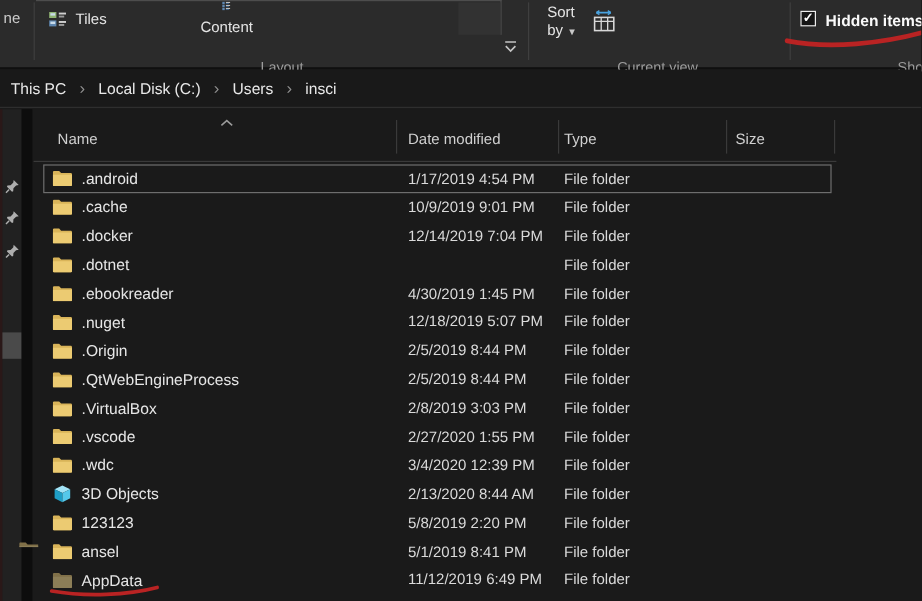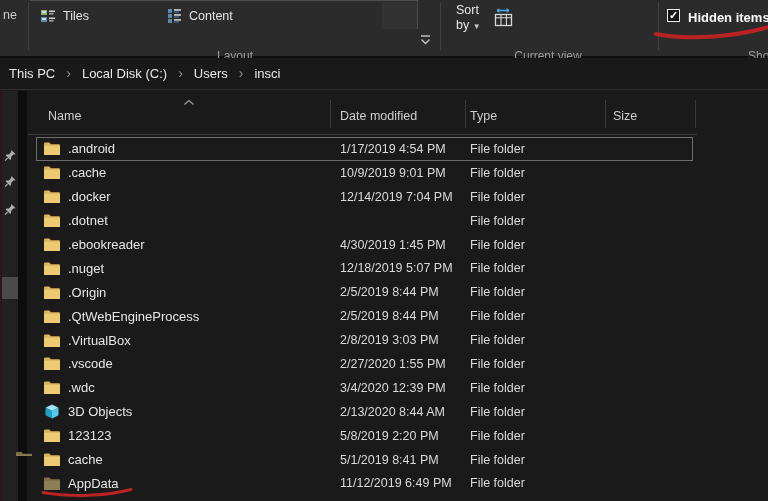--- a/index.html
+++ b/index.html
@@ -5,21 +5,21 @@
   html,body{margin:0;padding:0;background:#191919;}
   #stage{position:relative;width:768px;height:501px;overflow:hidden;background:#1a1a1a;
          font-family:"Liberation Sans",sans-serif;-webkit-font-smoothing:antialiased;}
   
   .ribbon{position:absolute;left:0;top:0;width:768px;height:56px;background:#2b2b2b;border-bottom:2px solid #0f0f0f;}
   .rib-cut-text{position:absolute;left:3px;top:8px;font-size:12.5px;color:#cccccc;}
   .vsep{position:absolute;top:2px;height:48px;width:1px;background:#3f3f3f;}
   .gallery{position:absolute;left:30px;top:0;width:388px;height:29px;border-top:1px solid #4d4d4d;border-right:1px solid #4d4d4d;box-sizing:border-box;}
   .gallery-slot{position:absolute;left:352px;top:1px;width:35px;height:27px;background:#323232;}
   .gal-item{position:absolute;top:0;height:29px;display:flex;align-items:center;gap:7px;color:#e5e5e5;font-size:12.5px;}
-  .gal-item.tiles{left:10px;} .gal-item.content{left:137px;}
+  .gal-item.tiles{left:10px;} .gal-item.content{left:137px;flex-direction:column;}
   .gal-more{position:absolute;left:419px;top:33px;}
   .sortby{position:absolute;left:456px;top:3px;font-size:12.5px;line-height:15px;color:#e5e5e5;}
   .sortby .dd{font-size:8px;color:#c8c8c8;}
   .fiticon{position:absolute;left:494px;top:8px;}
   .fitlabel{position:absolute;left:517px;top:11px;font-size:12.5px;color:#e6e6e6;}
   .checkbox{position:absolute;left:667px;top:9px;width:13px;height:13px;box-sizing:border-box;
             border:1.5px solid #ececec;background:#161616;color:#ffffff;font-size:11px;line-height:11px;
             text-align:center;font-weight:bold;}
   .hiditems{position:absolute;left:688px;top:10px;font-size:13px;font-weight:600;color:#fafafa;white-space:nowrap;}
   .grp-label{position:absolute;top:37px;font-size:12px;color:#9c9c9c;text-align:center;margin-top:12px;}
@@ -318,21 +318,21 @@
     <span class="fdate">5/8/2019 2:20 PM</span>
     <span class="ftype">File folder</span>
     <span class="fsize"></span>
   </div>
         <div class="row">
     <svg class="ficon folder" width="16" height="13" viewBox="0 0 16 13">
       <path d="M0,1.7 C0,1 0.5,0.5 1.2,0.5 L5.3,0.5 L6.9,2.2 L14.9,2.2 C15.6,2.2 16,2.7 16,3.3 L16,11.9 C16,12.6 15.6,13 14.9,13 L1.1,13 C0.4,13 0,12.6 0,11.9 Z" fill="#d9b459"></path>
       <path d="M0,3.7 L16,3.7 L16,11.9 C16,12.6 15.6,13 14.9,13 L1.1,13 C0.4,13 0,12.6 0,11.9 Z" fill="#eccb72"></path>
     </svg>
 
-    <span class="fname">cache</span>
+    <span class="fname">ansel</span>
     <span class="fdate">5/1/2019 8:41 PM</span>
     <span class="ftype">File folder</span>
     <span class="fsize"></span>
   </div>
         <div class="row">
     <svg class="ficon folder dim" width="16" height="13" viewBox="0 0 16 13">
       <path d="M0,1.7 C0,1 0.5,0.5 1.2,0.5 L5.3,0.5 L6.9,2.2 L14.9,2.2 C15.6,2.2 16,2.7 16,3.3 L16,11.9 C16,12.6 15.6,13 14.9,13 L1.1,13 C0.4,13 0,12.6 0,11.9 Z" fill="#d9b459"></path>
       <path d="M0,3.7 L16,3.7 L16,11.9 C16,12.6 15.6,13 14.9,13 L1.1,13 C0.4,13 0,12.6 0,11.9 Z" fill="#eccb72"></path>
     </svg>
 

